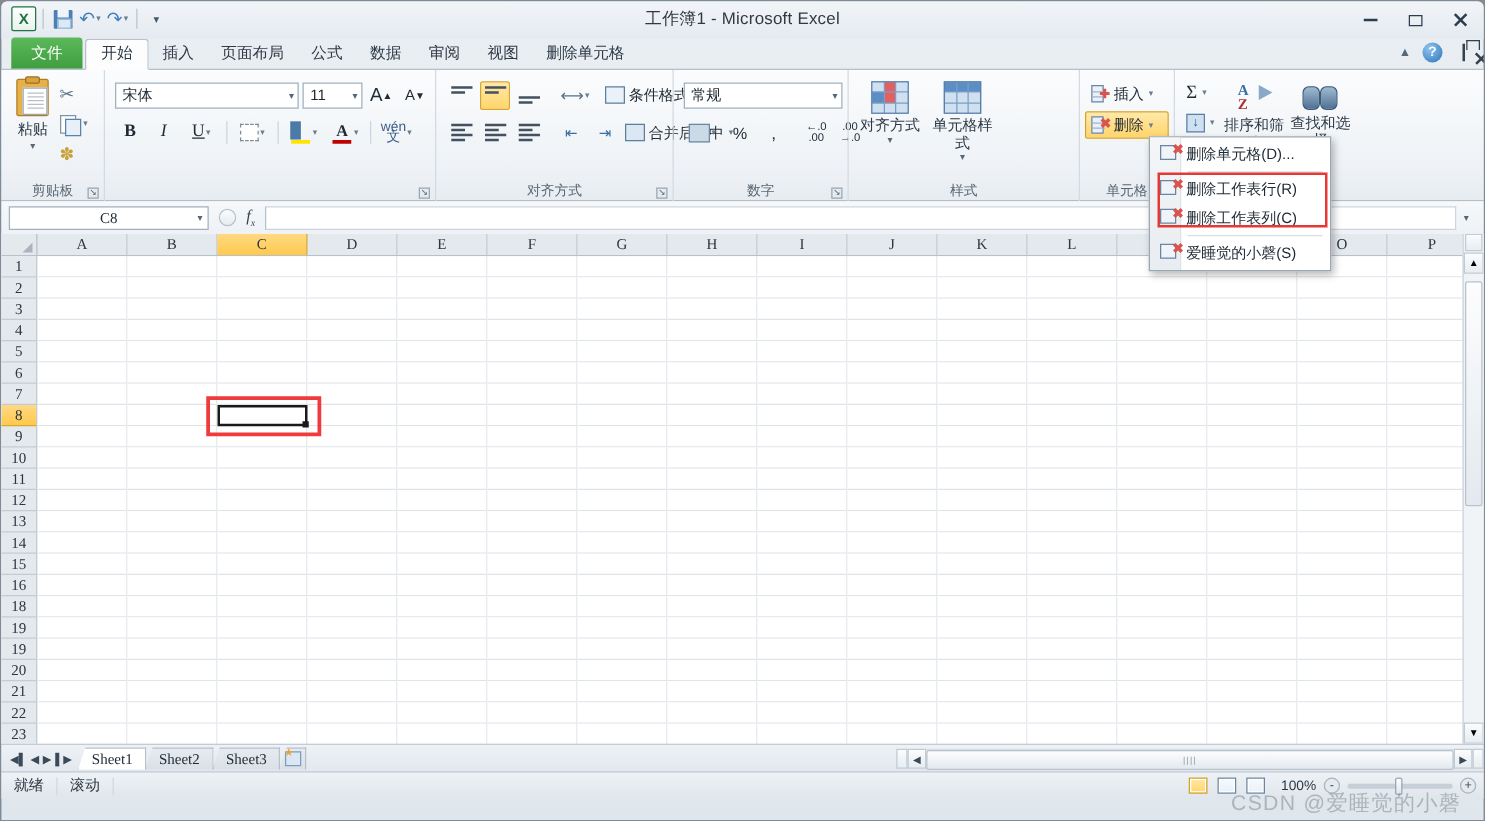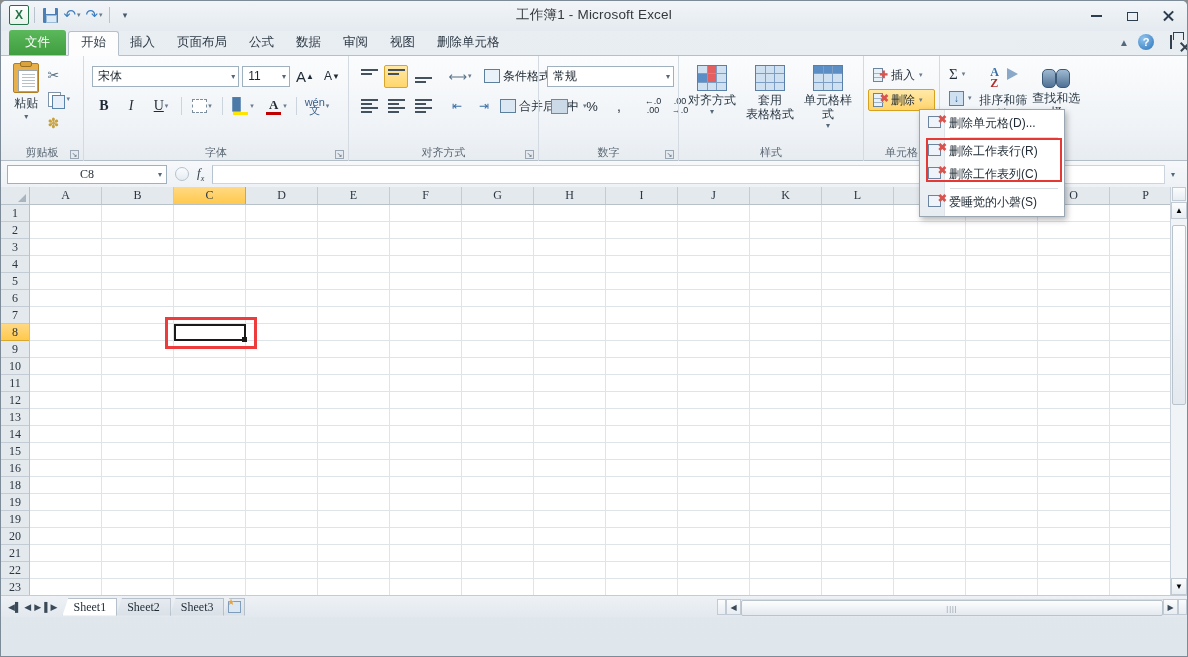--- a/index.html
+++ b/index.html
@@ -473,21 +473,20 @@
               <span class="fontc"><span class="a">A</span><span class="bar"></span></span>
               <span class="arrow-sm">▾</span>
             </div>
           <span class="sep-v"></span>
           <div class="btn-sq wide">
               <span class="phon">wén<br>文</span>
               <span class="arrow-sm">▾</span>
             </div>
         </div>
       </div>
-      <div class="glabel">字体</div>
       <div class="dlg">↘</div>
     </div>
 
     <div class="group g-align">
       <div class="gbody" style="display:block;padding-top:4px;">
         <div class="frow">
           <div class="btn-sq">
               <span class="al-ic">
                 <i class="ln1"></i>
                 <i class="ln2"></i>
@@ -600,35 +599,20 @@
               <div></div>
             <div class="b"></div>
               <div class="r"></div>
               <div></div>
             <div></div>
               <div></div>
               <div></div>
           </div>
           <div class="stlbl">对齐方式</div>
           <div class="caret">▾</div>
-        </div>
-        <div class="stbtn">
-          <div class="grid-ic">
-            <div></div>
-              <div></div>
-              <div></div>
-              <div></div>
-              <div></div>
-              <div></div>
-              <div></div>
-              <div></div>
-              <div></div>
-          </div>
-          <div class="stlbl">套用</div>
-          <div class="stlbl" style="margin-top:0;">表格格式</div>
         </div>
         <div class="stbtn">
           <div class="grid-ic">
             <div class="b"></div>
               <div class="b"></div>
               <div class="b"></div>
               <div></div>
               <div></div>
               <div></div>
               <div></div>
@@ -1224,14 +1208,36 @@
       <span class="hs-split"></span>
       <span class="hs-btn">◀</span>
       <span class="hs-track">
           <span class="hs-thumb">||||</span>
         </span>
       <span class="hs-btn">▶</span>
       <span class="hs-split"></span>
     </div>
   </div>
 
-
+  <div class="statusbar">
+    <div class="st-item">就绪</div>
+    <div class="st-item">滚动</div>
+    <div class="st-right">
+      <span class="viewbtn">
+          <span class="vb1 on"></span>
+        </span>
+      <span class="viewbtn">
+          <span class="vb1"></span>
+        </span>
+      <span class="viewbtn">
+          <span class="vb1"></span>
+        </span>
+      <span class="zoomlbl">100%</span>
+      <span class="zmbtn">-</span>
+      <span class="zoomtrack">
+          <span class="zoomthumb"></span>
+        </span>
+      <span class="zmbtn">+</span>
+    </div>
+  </div>
+
+  <div class="watermark">CSDN @爱睡觉的小磬</div>
 </div>
 
 </body></html>

